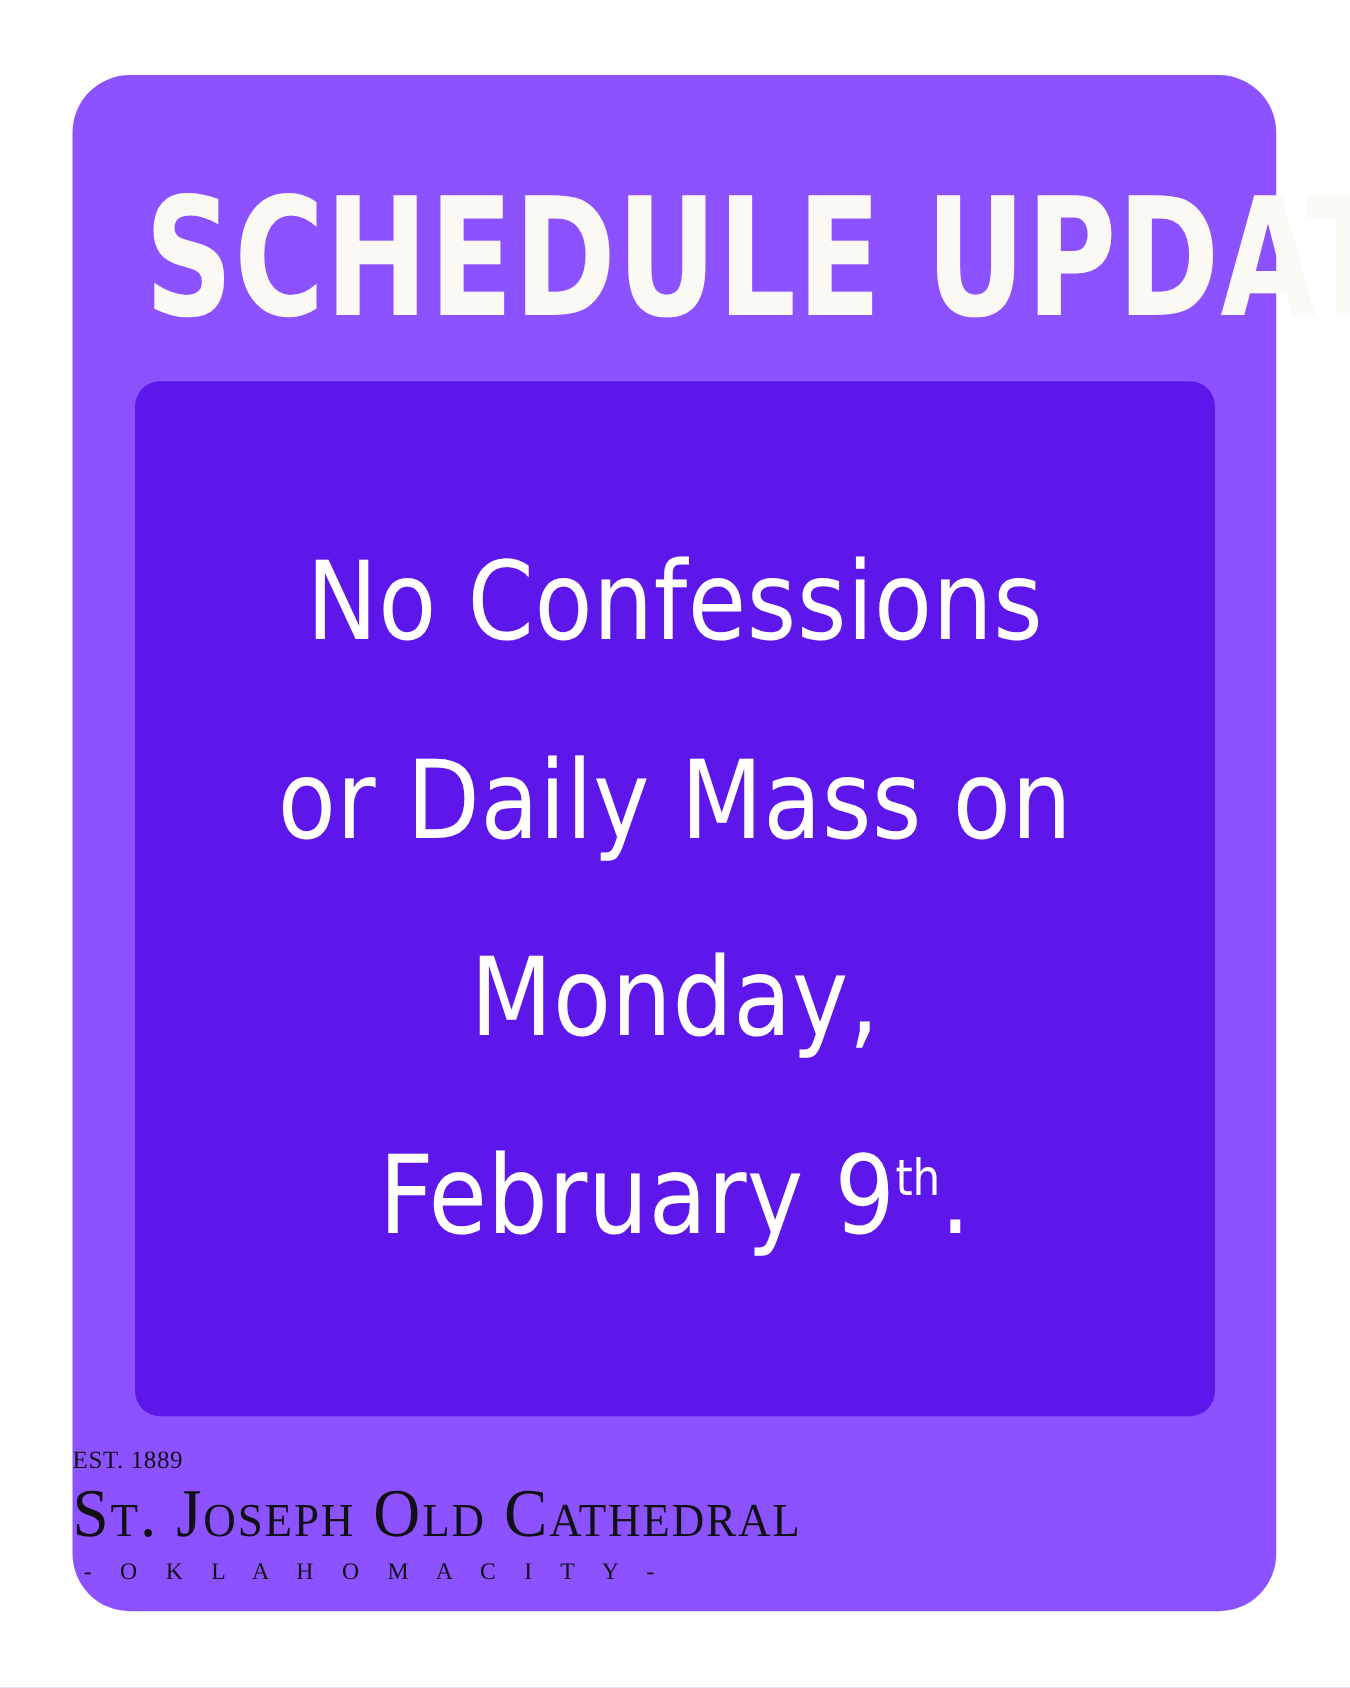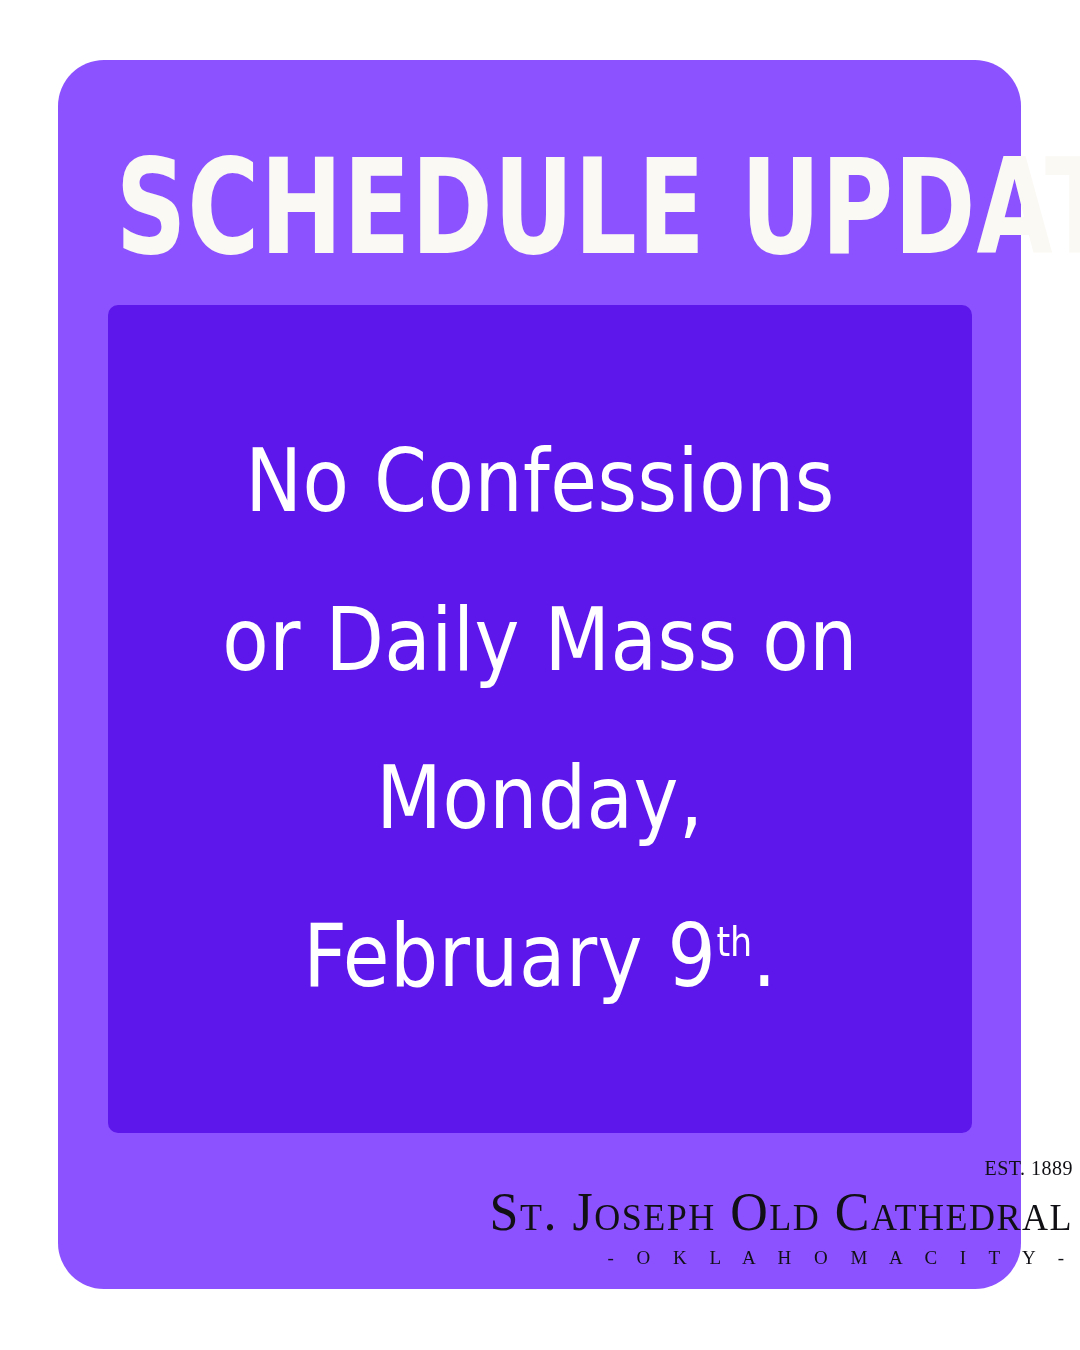--- a/index.html
+++ b/index.html
@@ -54,21 +54,21 @@
   }
 
   
   .inner-panel {
     position: absolute;
     left: 50px;
     top: 245px;
     width: 864px;
     height: 828px;
     background: #5e17eb;
-    border-radius: 10px;
+    border-radius: 20px;
     box-sizing: border-box;
     display: flex;
     flex-direction: column;
     align-items: center;
     justify-content: center;
   }
 
   .message {
     width: 100%;
     text-align: center;
@@ -92,21 +92,21 @@
     line-height: 0;
     letter-spacing: 0;
   }
 
   
   .logo {
     position: absolute;
     left: 0;
     top: 1098px;
     width: 1015px;
-    text-align: right;
+    text-align: left;
     color: #111015;
   }
   .logo-est {
     font-family: "Liberation Serif", "DejaVu Serif", serif;
     font-size: 20px;
     font-weight: 400;
     letter-spacing: 0.5px;
     line-height: 1;
     margin-bottom: 7px;
   }

